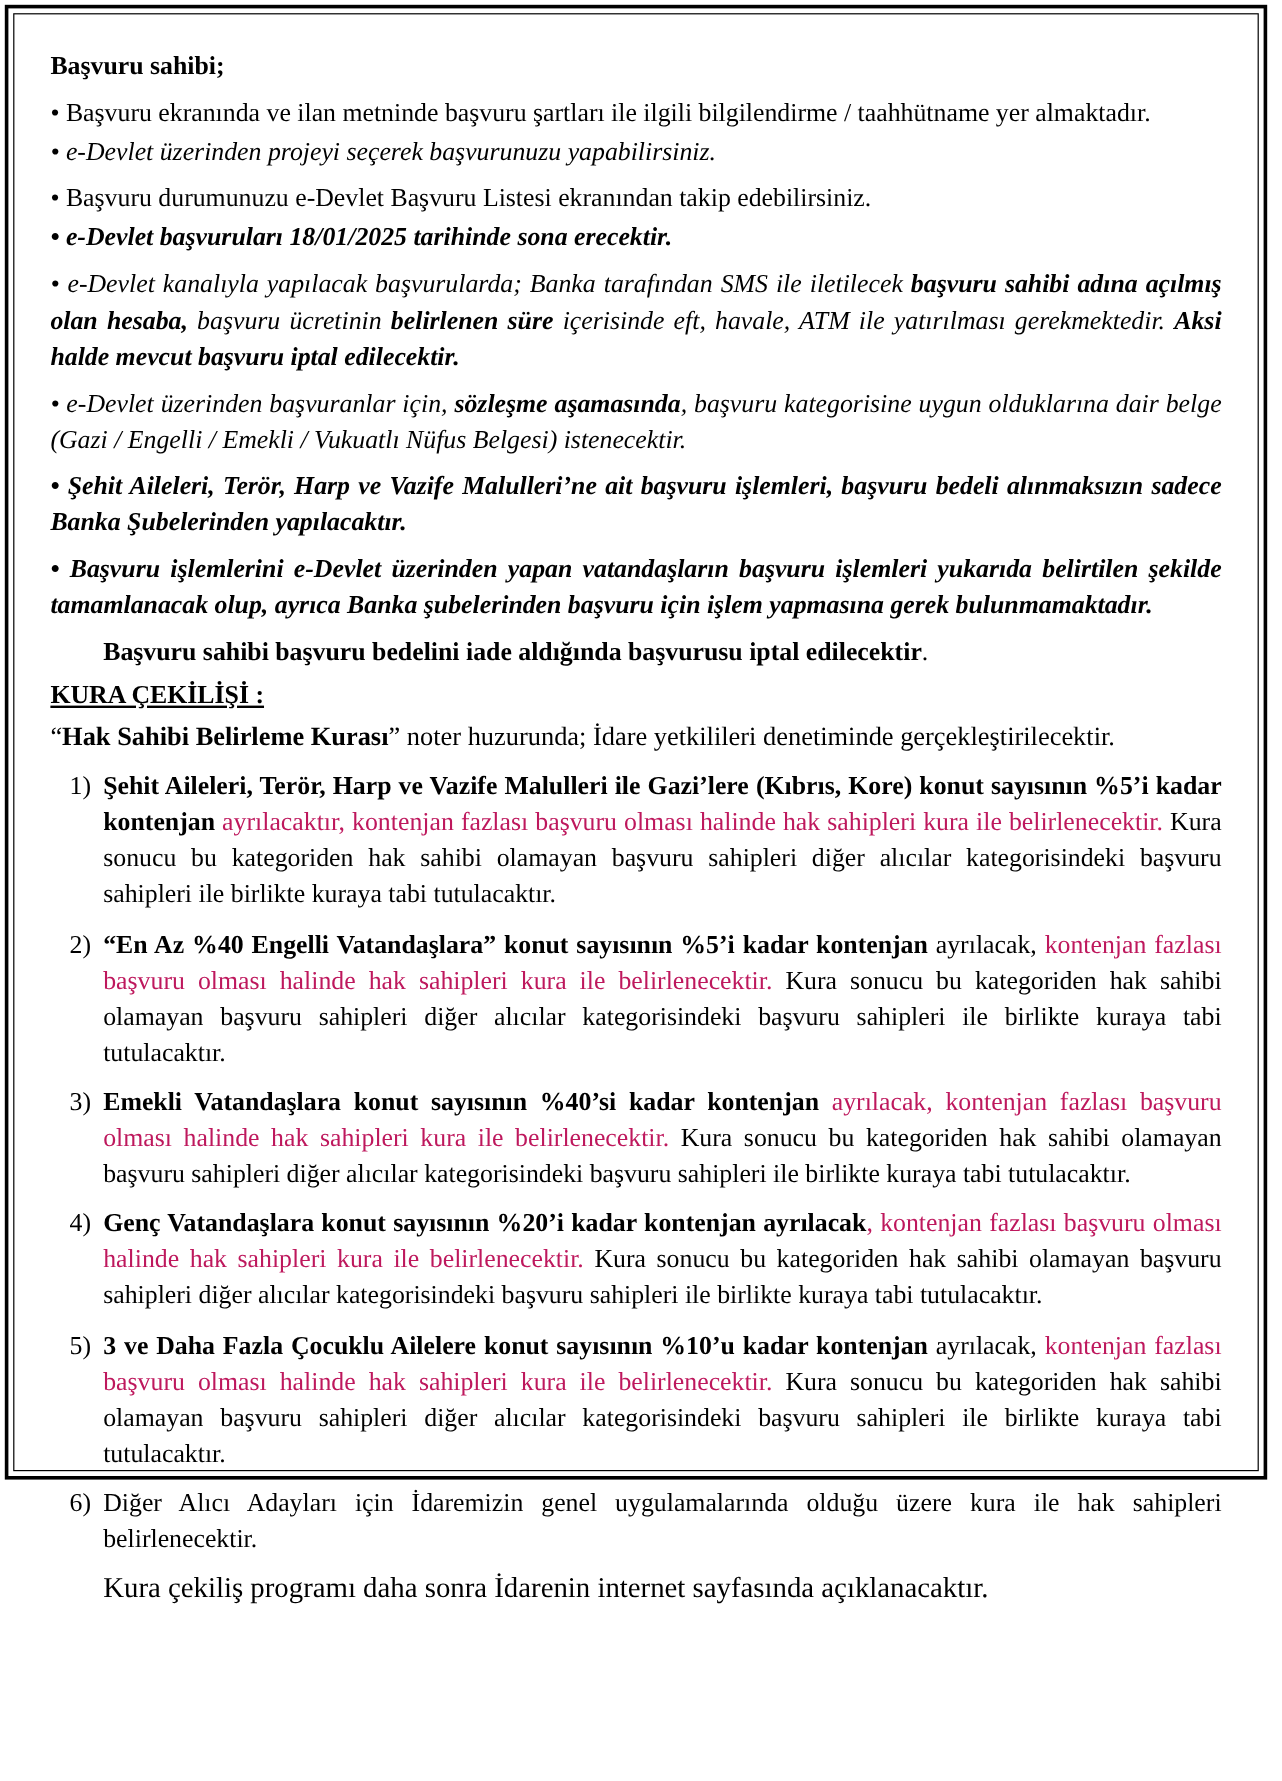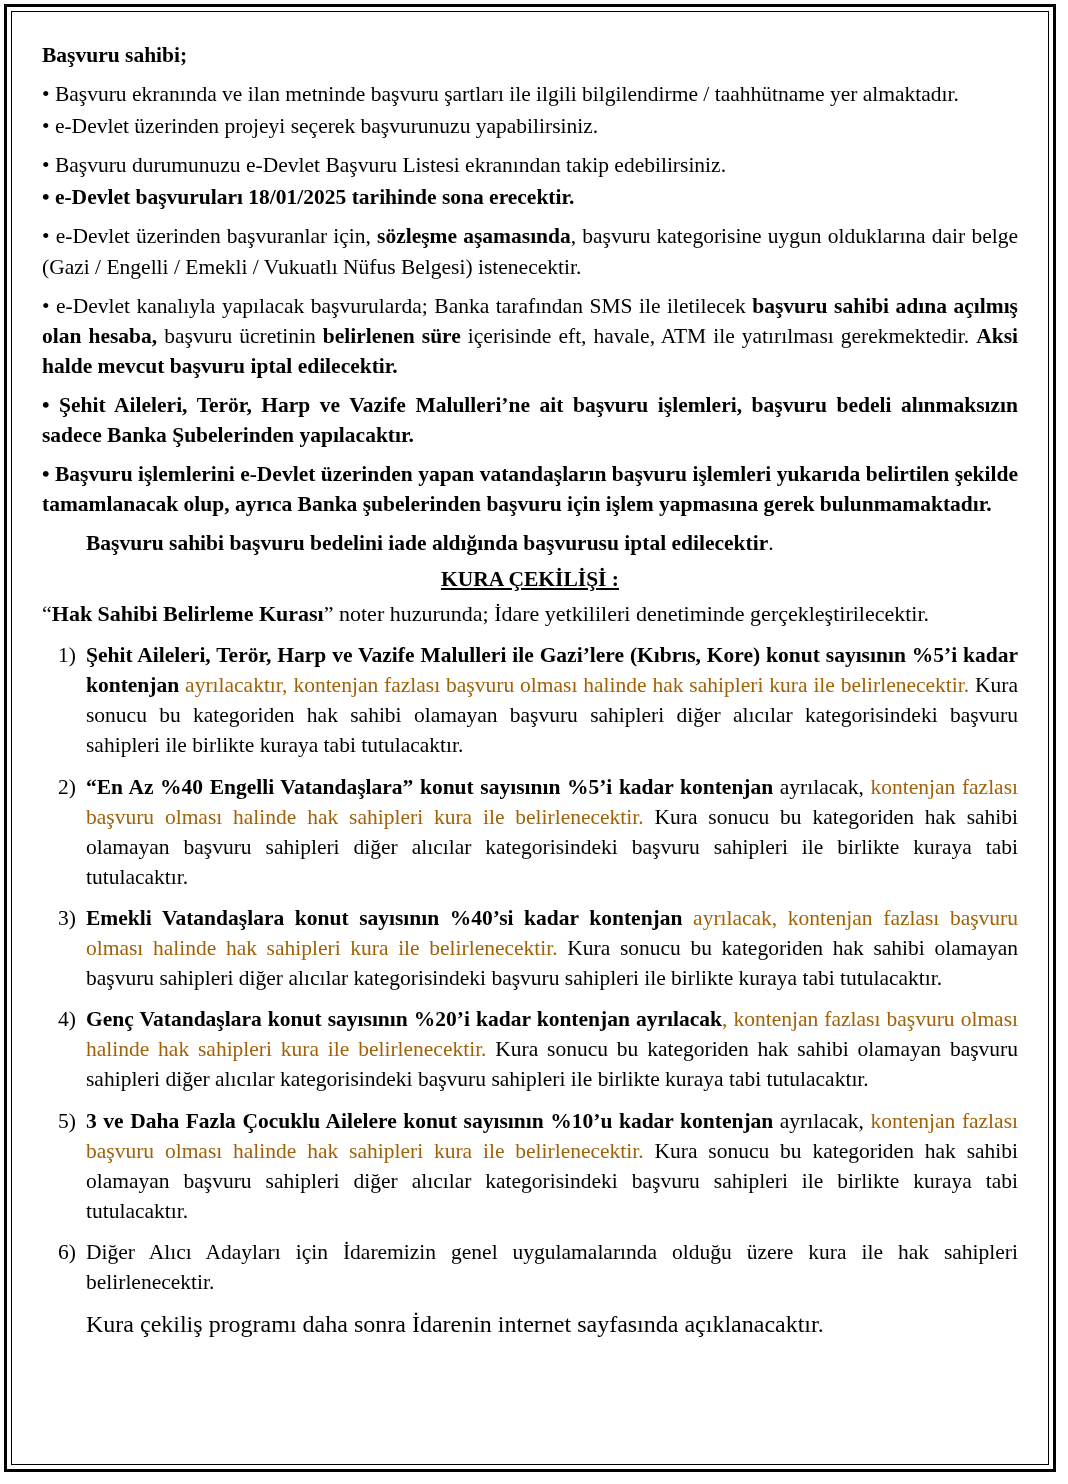--- a/index.html
+++ b/index.html
@@ -12,21 +12,21 @@
     height: 1484px;
     font-family: "Liberation Serif", "DejaVu Serif", serif;
     color: #000000;
     overflow: hidden;
   }
   .page-frame {
     position: absolute;
     top: 4px;
     left: 4px;
     width: 1052px;
-    height: 1468px;
+    height: 1229px;
     border: 3px solid #000000;
     box-sizing: border-box;
     background: #ffffff;
   }
   .page-frame-inner {
     position: absolute;
     top: 4px;
     left: 4px;
     right: 4px;
     bottom: 4px;
@@ -45,36 +45,35 @@
   }
 
   p {
     margin: 0;
     font-size: 21.5px;
     line-height: 1.40;
     text-align: justify;
     text-justify: inter-word;
   }
   b, strong { font-weight: bold; }
-  .dim { color: #a16207; }
+  .dim { color: #be185d; }
 
   .lead { margin-bottom: 9px; }
   .blk { margin-bottom: 2px; }
-  .gap-sm { margin-bottom: 9px; }
+  .gap-sm { margin-bottom: 9px; font-style: italic; }
 
   .centered-note {
     padding-left: 44px;
     margin-bottom: 9px;
   }
 
   .kura-head {
     font-size: 21.5px;
     font-weight: bold;
     margin: 0 0 7px 0;
-    text-align: center;
   }
   .kura-head span { text-decoration: underline; }
 
   .quote-para {
     margin: 0 0 10px 0;
     padding-left: 0;
     font-size: 22px;
     line-height: 1.40;
     text-align: justify;
   }
@@ -119,22 +118,22 @@
 
       <p class="lead">
         <b>Başvuru sahibi;</b>
       </p>
 
       <div>
         <p class="blk"><span>• </span><span>Başvuru ekranında ve ilan metninde başvuru şartları ile ilgili bilgilendirme / taahhütname yer almaktadır.</span></p>
         <p class="gap-sm"><span>• </span><span>e-Devlet üzerinden projeyi seçerek başvurunuzu yapabilirsiniz.</span></p>
         <p class="blk"><span>• </span><span>Başvuru durumunuzu e-Devlet Başvuru Listesi ekranından takip edebilirsiniz.</span></p>
         <p class="gap-sm"><span><b>• </b></span><b>e-Devlet başvuruları 18/01/2025 tarihinde sona erecektir.</b></p>
+        <p class="gap-sm"><span>• </span><span> e-Devlet kanalıyla yapılacak başvurularda; Banka tarafından SMS ile iletilecek </span><b>başvuru sahibi adına açılmış olan hesaba,</b><span> başvuru ücretinin </span><b>belirlenen süre</b><span> içerisinde eft, havale, ATM ile yatırılması gerekmektedir. </span><b>Aksi halde mevcut başvuru iptal edilecektir.</b></p>
         <p class="gap-sm"><span>• </span><span>e-Devlet üzerinden başvuranlar için, </span><b>sözleşme aşamasında</b><span>, başvuru kategorisine uygun olduklarına dair belge (Gazi / Engelli / Emekli / Vukuatlı Nüfus Belgesi) istenecektir.</span></p>
-        <p class="gap-sm"><span>• </span><span> e-Devlet kanalıyla yapılacak başvurularda; Banka tarafından SMS ile iletilecek </span><b>başvuru sahibi adına açılmış olan hesaba,</b><span> başvuru ücretinin </span><b>belirlenen süre</b><span> içerisinde eft, havale, ATM ile yatırılması gerekmektedir. </span><b>Aksi halde mevcut başvuru iptal edilecektir.</b></p>
         <p class="gap-sm"><span><b>• </b></span><b> Şehit Aileleri, Terör, Harp ve Vazife Malulleri’ne ait başvuru işlemleri, başvuru bedeli alınmaksızın sadece Banka Şubelerinden yapılacaktır.</b></p>
         <p class="gap-sm"><span><b>• </b></span><b> Başvuru işlemlerini e-Devlet üzerinden yapan vatandaşların başvuru işlemleri yukarıda belirtilen şekilde tamamlanacak olup, ayrıca Banka şubelerinden başvuru için işlem yapmasına gerek bulunmamaktadır.</b></p>
       </div>
 
       <p class="centered-note"><b>Başvuru sahibi başvuru bedelini iade aldığında başvurusu iptal edilecektir</b><span>.</span></p>
 
       <div class="kura-head">
         <span>KURA ÇEKİLİŞİ :</span>
       </div>
 

